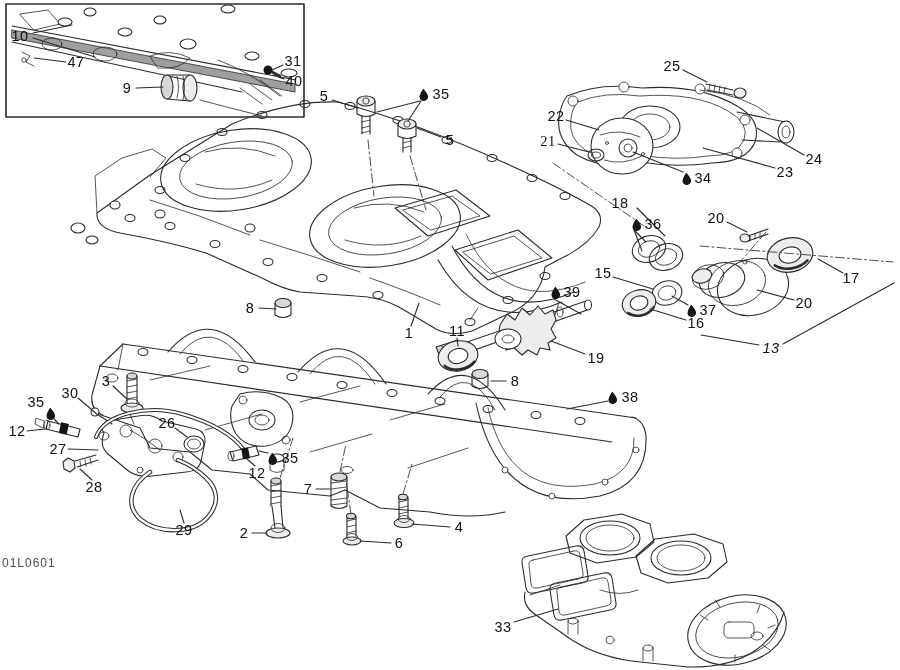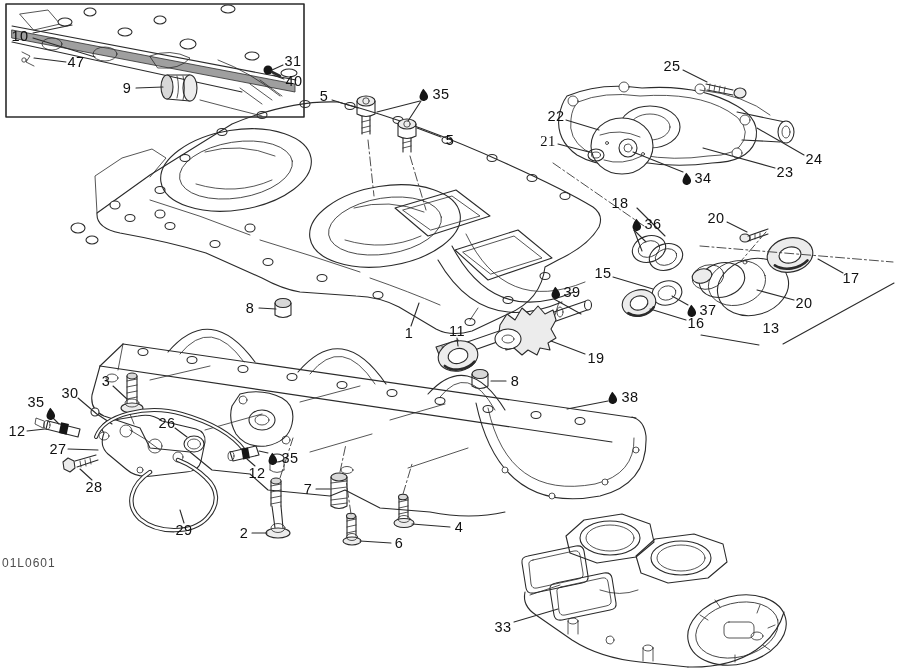--- a/index.html
+++ b/index.html
@@ -456,21 +456,21 @@
         </svg></div>
       <div class="callout" style="left: 716px; top: 218px;">20</div>
       <div class="callout" style="left: 851px; top: 278px;">17</div>
       <div class="callout" style="left: 603px; top: 273px;">15</div>
       <div class="callout" style="left: 708px; top: 310px;">37</div>
       <div class="drop" style="left: 691px; top: 310px;"><svg width="12" height="13" viewBox="0 0 10 11" style="transform:rotate(-18deg)">
           <path d="M6.8,0.6 C6.8,0.6 1.3,4.6 1.5,7.3 C1.65,9.4 3.3,10.6 5.1,10.6 C7.2,10.6 8.8,9.2 8.8,7.1 C8.8,4.5 6.8,0.6 6.8,0.6 Z" fill="#161616"></path>
         </svg></div>
       <div class="callout" style="left: 696px; top: 323px;">16</div>
       <div class="callout" style="left: 804px; top: 303px;">20</div>
-      <div class="callout" style="left: 771px; top: 328px;">13</div>
+      <div class="callout" style="left: 771px; top: 348px; font-style: italic;">13</div>
       <div class="callout" style="left: 596px; top: 358px;">19</div>
       <div class="callout" style="left: 572px; top: 292px; text-align: right;">39</div>
       <div class="drop" style="left: 555px; top: 292px;"><svg width="12" height="13" viewBox="0 0 10 11" style="transform:rotate(-18deg)">
           <path d="M6.8,0.6 C6.8,0.6 1.3,4.6 1.5,7.3 C1.65,9.4 3.3,10.6 5.1,10.6 C7.2,10.6 8.8,9.2 8.8,7.1 C8.8,4.5 6.8,0.6 6.8,0.6 Z" fill="#161616"></path>
         </svg></div>
       <div class="callout" style="left: 457px; top: 331px;">11</div>
       <div class="callout" style="left: 250px; top: 308px;">8</div>
       <div class="callout" style="left: 409px; top: 333px;">1</div>
       <div class="callout" style="left: 515px; top: 381px;">8</div>
       <div class="callout" style="left: 630px; top: 397px;">38</div>

